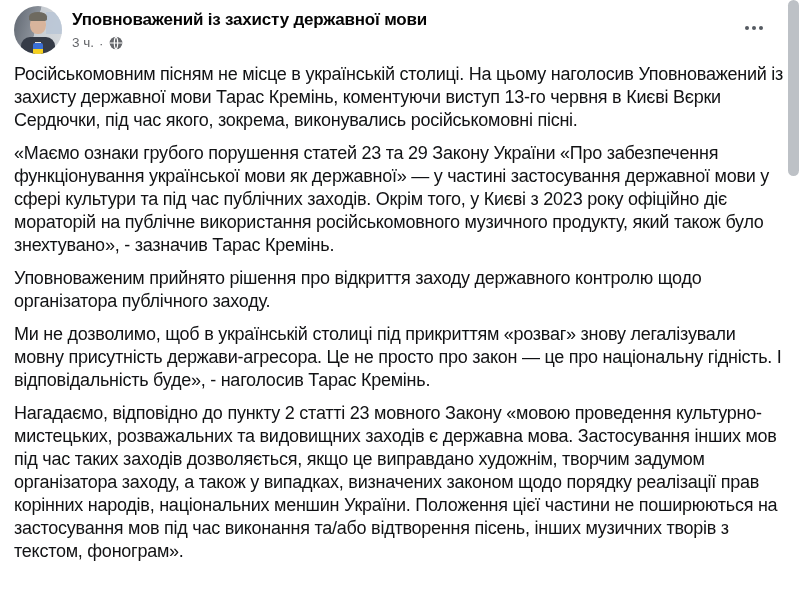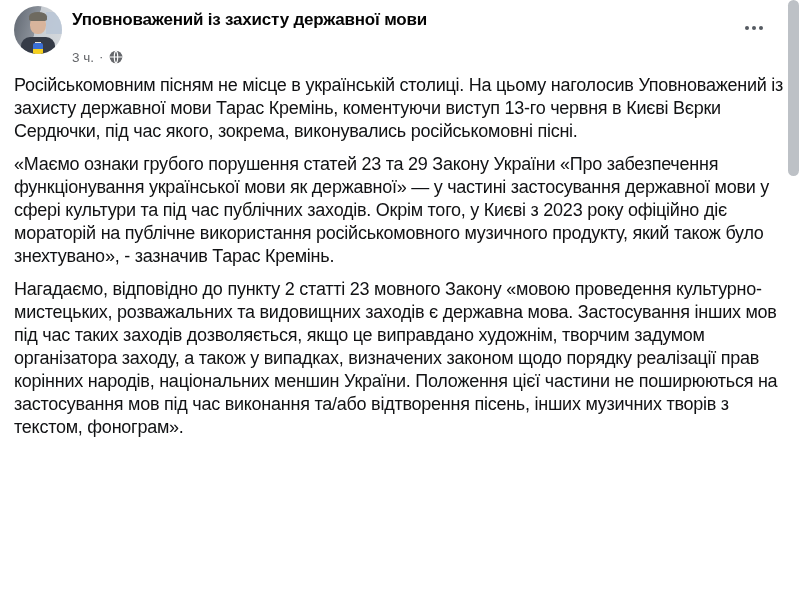--- a/index.html
+++ b/index.html
@@ -35,21 +35,21 @@
   .av-hair{position:absolute;top:6px;left:15px;width:18px;height:9px;border-radius:50% 50% 20% 20%;background:#6e6a60;}
   .av-flag{position:absolute;bottom:0;left:19px;width:10px;height:11px;border-radius:2px 2px 0 0;overflow:hidden;}
   .av-flag .b{height:55%;background:var(--flag-blue);}
   .av-flag .y{height:45%;background:var(--flag-yellow);}
 
   .header-info{margin-left:10px;padding-top:3px;min-width:0;}
   .page-name{
     font-size:17px;font-weight:700;color:var(--page-name);
     letter-spacing:-.2px;line-height:1.25;cursor:pointer;white-space:nowrap;
   }
-  .meta{display:flex;align-items:flex-start;gap:5px;margin-top:20px;color:var(--meta-text);font-size:13.5px;}
+  .meta{display:flex;align-items:flex-end;gap:5px;margin-top:5px;color:var(--meta-text);font-size:13.5px;}
   .meta .time{cursor:pointer;}
   .meta .dot{line-height:1;}
   .globe{width:14px;height:14px;display:inline-block;color:var(--meta-text);}
 
   .more-btn{
     position:absolute;top:16px;right:30px;width:32px;height:24px;
     display:flex;align-items:center;justify-content:center;gap:3px;border-radius:6px;cursor:pointer;
   }
   .more-btn i{width:4px;height:4px;border-radius:50%;background:#555a61;display:block;}
 
@@ -106,20 +106,22 @@
         <i></i>
           <i></i>
           <i></i>
       </span>
     </div>
   </div>
 
   <div class="content">
     <p>Російськомовним пісням не місце в українській столиці. На цьому наголосив Уповноважений із захисту державної мови Тарас Кремінь, коментуючи виступ 13-го червня в Києві Вєрки Сердючки, під час якого, зокрема, виконувались російськомовні пісні.</p>
     <p>«Маємо ознаки грубого порушення статей 23 та 29 Закону України «Про забезпечення функціонування української мови як державної» — у частині застосування державної мови у сфері культури та під час публічних заходів. Окрім того, у Києві з 2023 року офіційно діє мораторій на публічне використання російськомовного музичного продукту, який також було знехтувано», - зазначив Тарас Кремінь.</p>
+    <p>Уповноваженим прийнято рішення про відкриття заходу державного контролю щодо організатора публічного заходу.</p>
+    <p>Ми не дозволимо, щоб в українській столиці під прикриттям «розваг» знову легалізували мовну присутність держави-агресора. Це не просто про закон — це про національну гідність. І відповідальність буде», - наголосив Тарас Кремінь.</p>
     <p>Нагадаємо, відповідно до пункту 2 статті 23 мовного Закону «мовою проведення культурно-мистецьких, розважальних та видовищних заходів є державна мова. Застосування інших мов під час таких заходів дозволяється, якщо це виправдано художнім, творчим задумом організатора заходу, а також у випадках, визначених законом щодо порядку реалізації прав корінних народів, національних меншин України. Положення цієї частини не поширюються на застосування мов під час виконання та/або відтворення пісень, інших музичних творів з текстом, фонограм».</p>
   </div>
 
   <div class="scrollbar">
     <div class="scrollbar-thumb"></div>
   </div>
 
 </div>
 
 </body></html>

